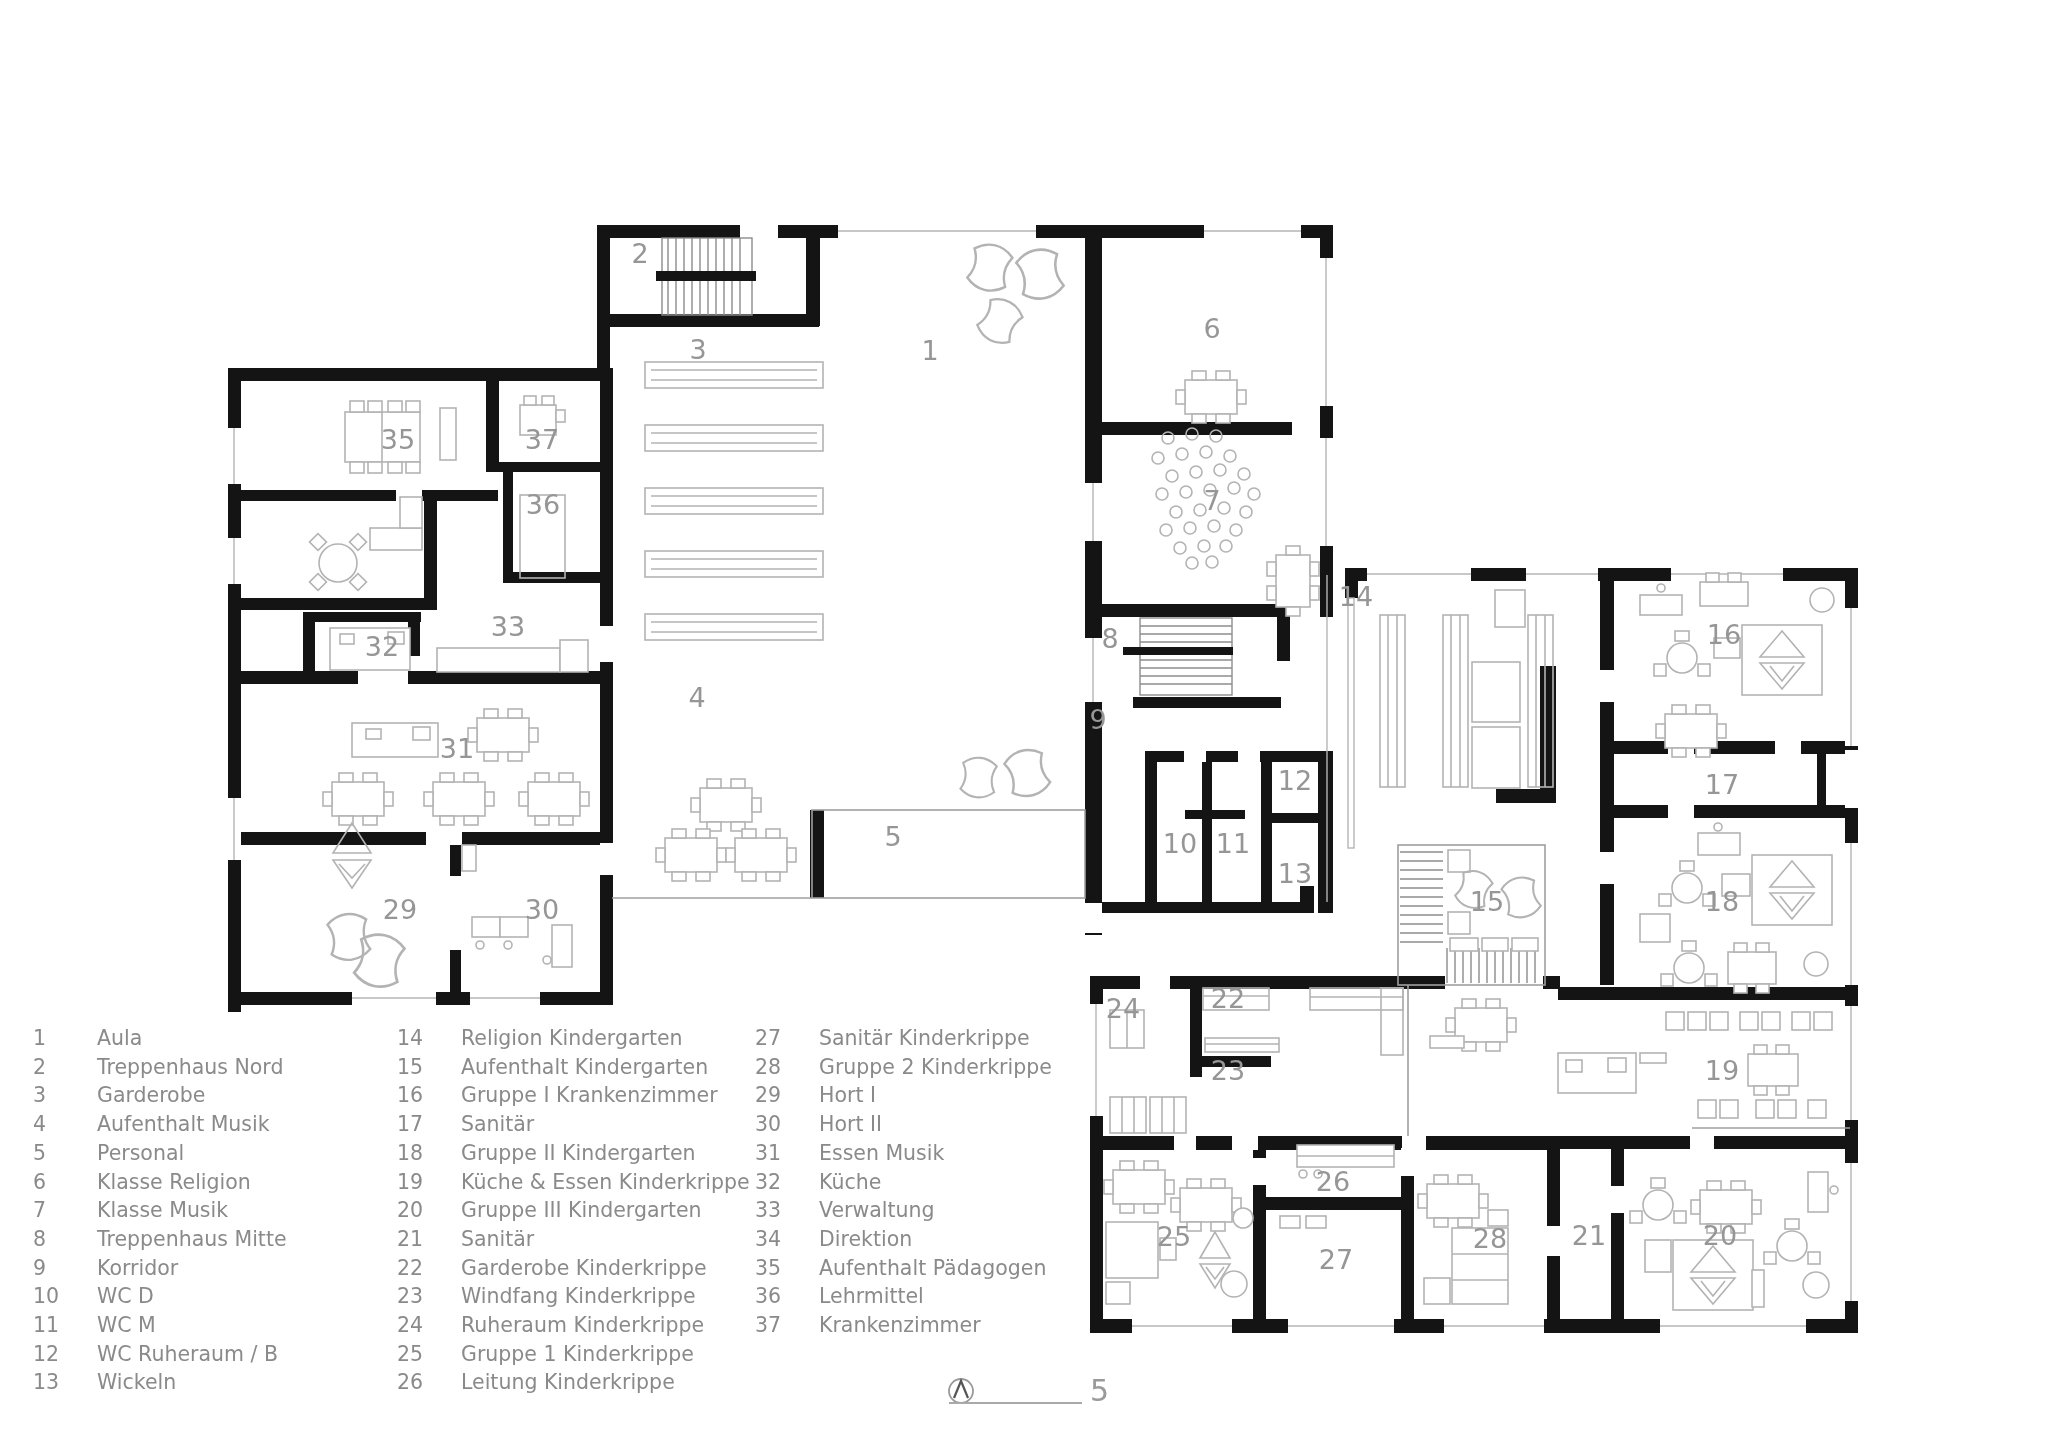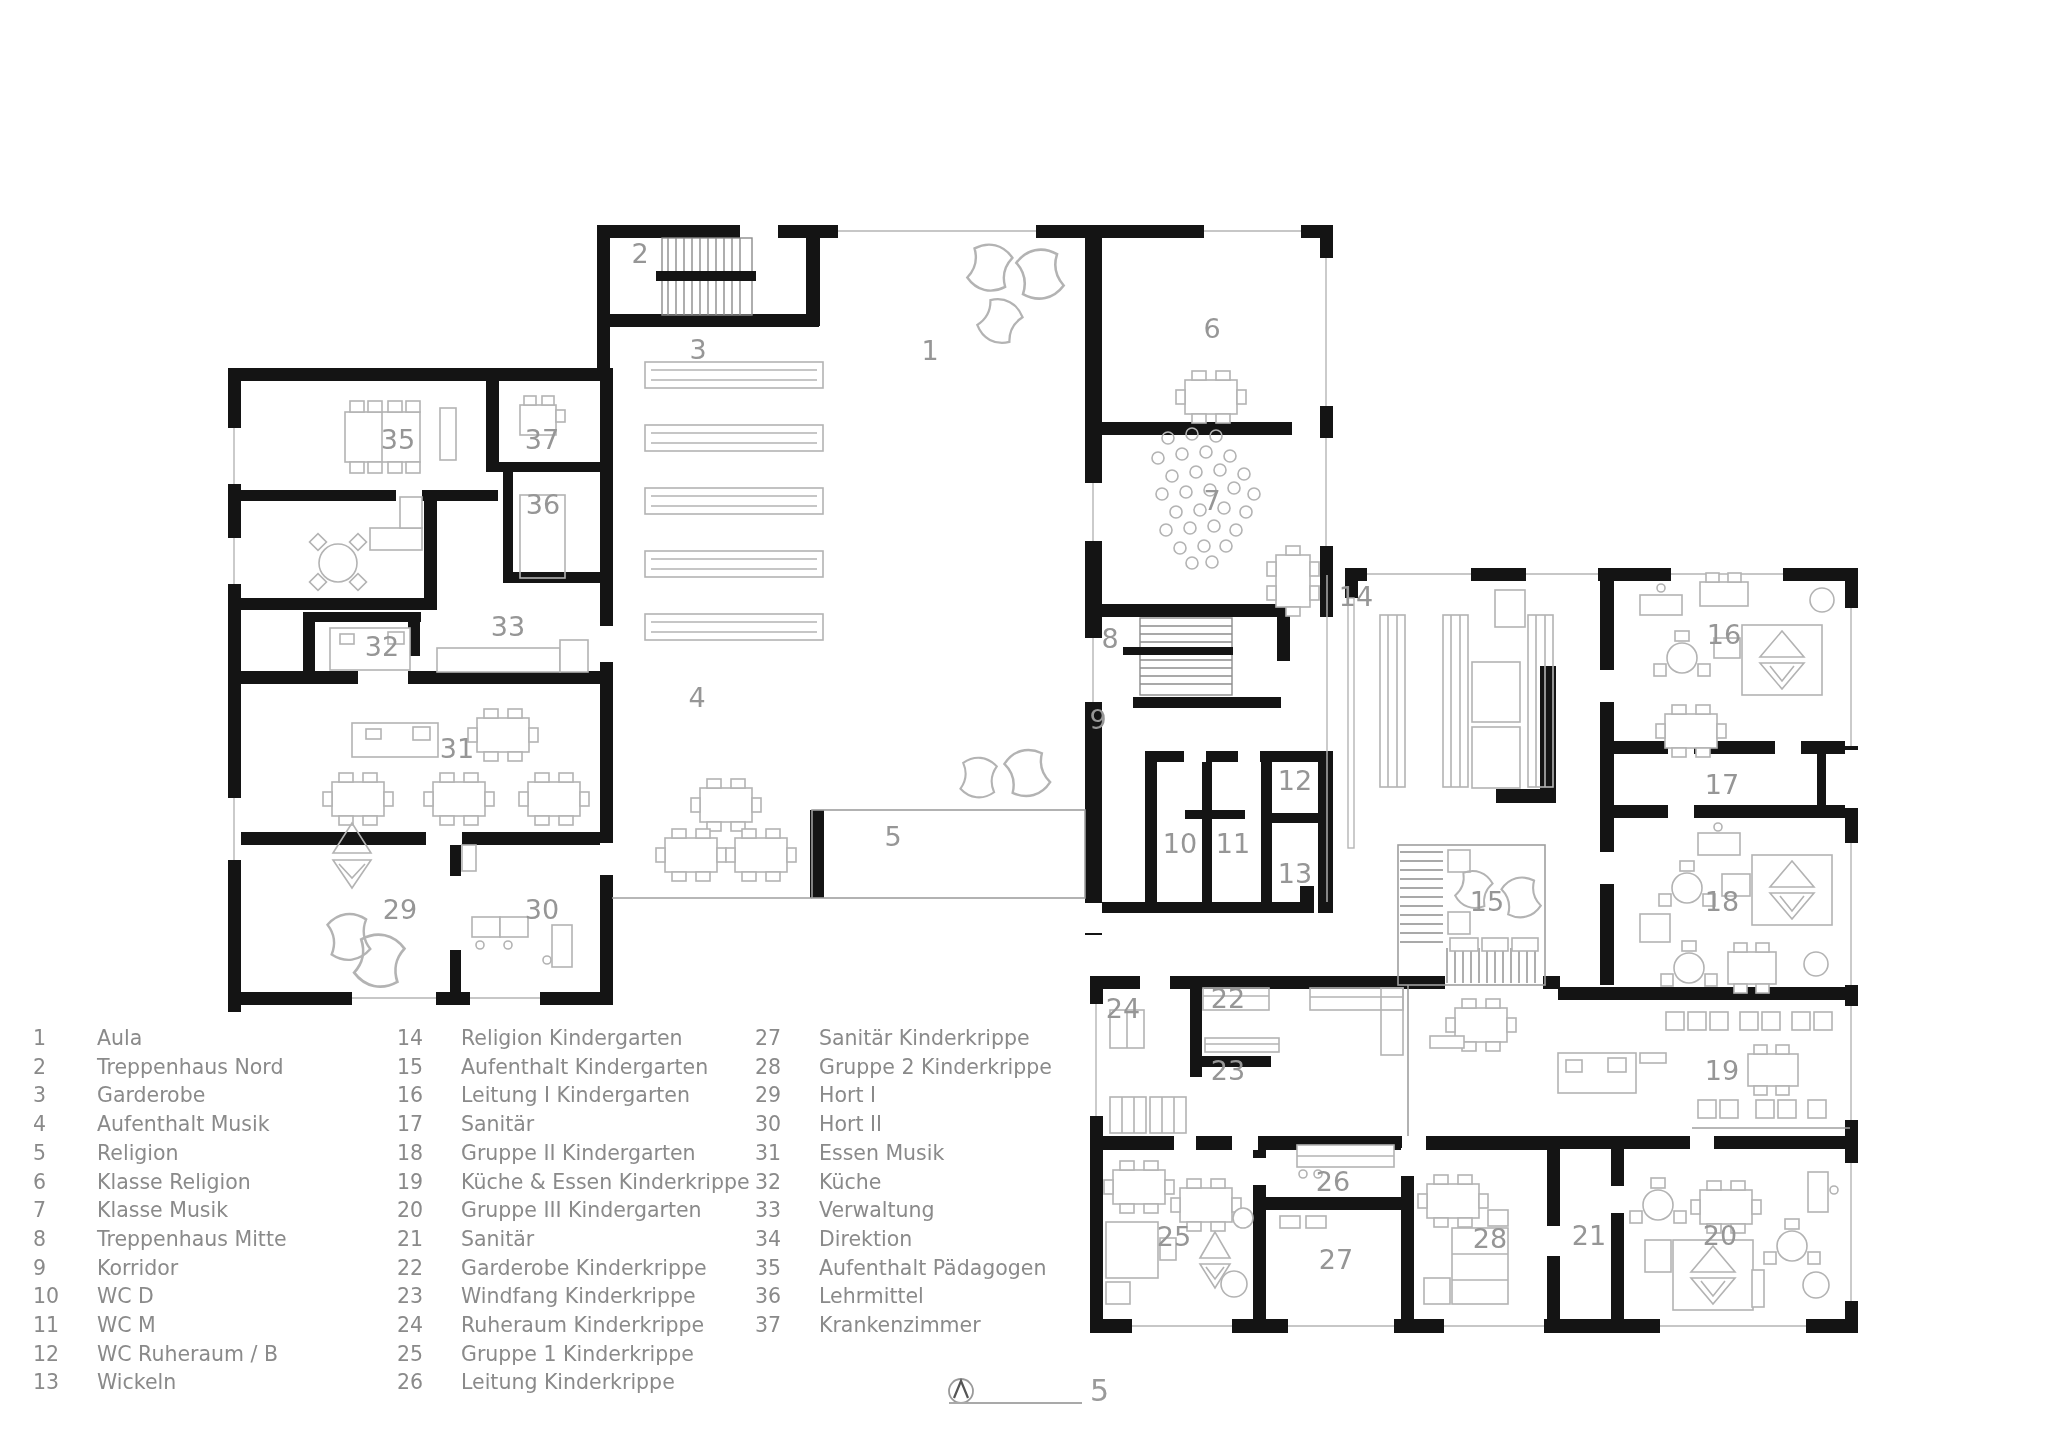--- a/index.html
+++ b/index.html
@@ -577,21 +577,21 @@
         <div class="legend-row">
           <span class="num">3</span>
           <span>Garderobe</span>
         </div>
         <div class="legend-row">
           <span class="num">4</span>
           <span>Aufenthalt Musik</span>
         </div>
         <div class="legend-row">
           <span class="num">5</span>
-          <span>Religion</span>
+          <span>Personal</span>
         </div>
         <div class="legend-row">
           <span class="num">6</span>
           <span>Klasse Religion</span>
         </div>
         <div class="legend-row">
           <span class="num">7</span>
           <span>Klasse Musik</span>
         </div>
         <div class="legend-row">
@@ -623,21 +623,21 @@
         <div class="legend-row">
           <span class="num">14</span>
           <span>Religion Kindergarten</span>
         </div>
         <div class="legend-row">
           <span class="num">15</span>
           <span>Aufenthalt Kindergarten</span>
         </div>
         <div class="legend-row">
           <span class="num">16</span>
-          <span>Leitung I Kindergarten</span>
+          <span>Gruppe I Krankenzimmer</span>
         </div>
         <div class="legend-row">
           <span class="num">17</span>
           <span>Sanitär</span>
         </div>
         <div class="legend-row">
           <span class="num">18</span>
           <span>Gruppe II Kindergarten</span>
         </div>
         <div class="legend-row">

